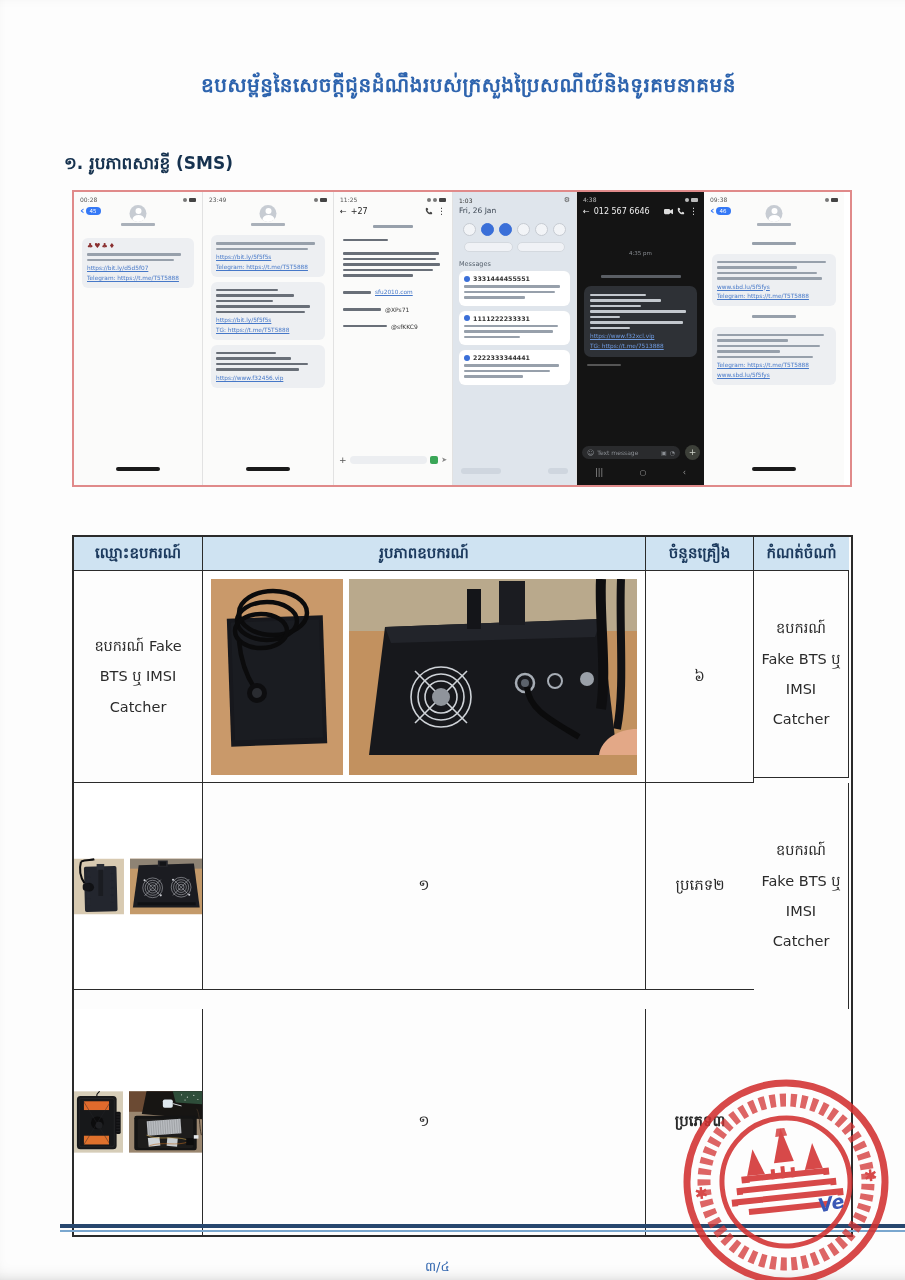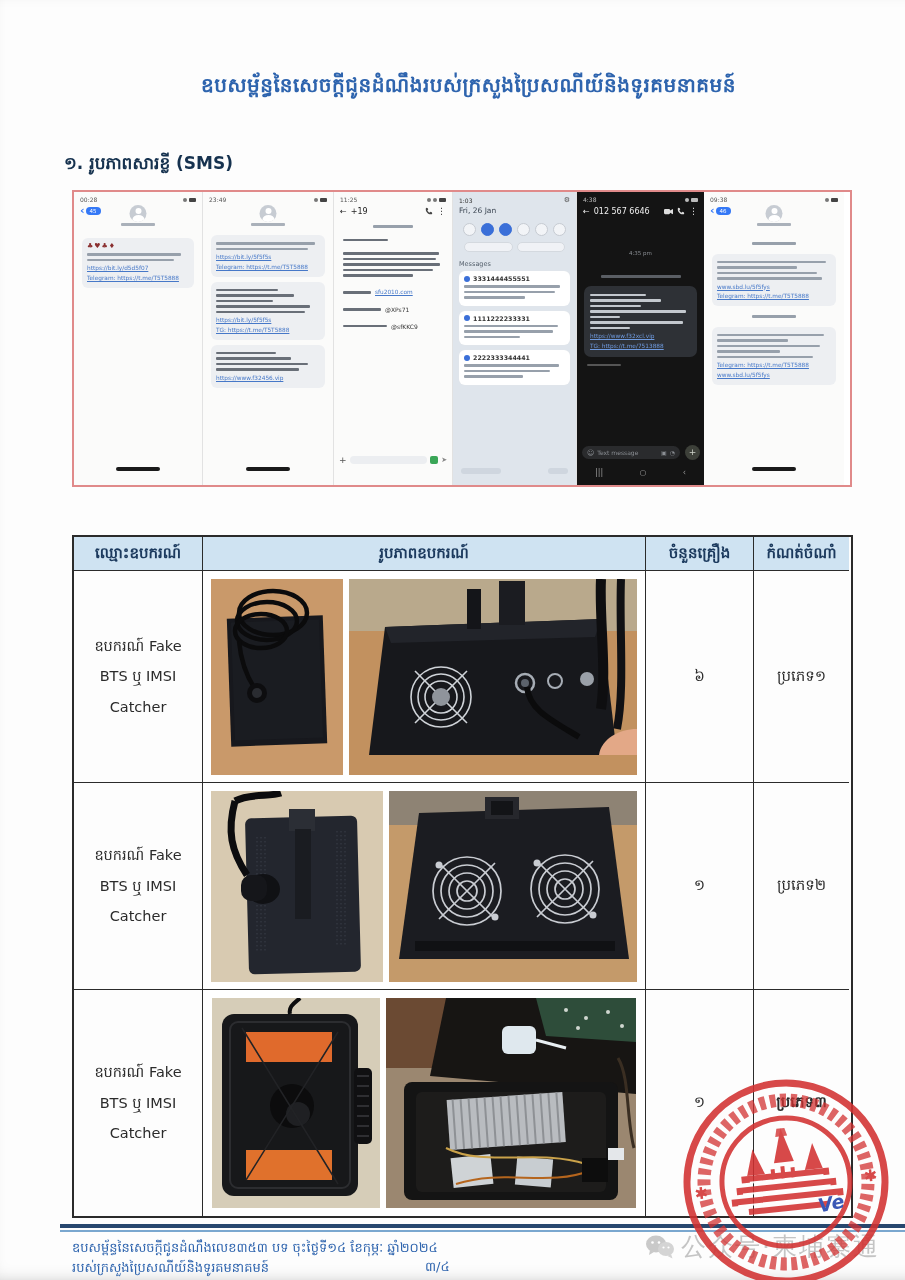--- a/index.html
+++ b/index.html
@@ -165,21 +165,21 @@
       <div class="st">
         <span>11:25</span>
         <span class="sticons">
             <i class="dot3"></i>
             <i class="dot3"></i>
             <i class="bar3"></i>
           </span>
       </div>
       <div class="navrow">
         <span>←</span>
-        <span>+19</span>
+        <span>+27</span>
         <span class="grow"></span>
         <svg width="8" height="8" viewBox="0 0 10 10">
             <path d="M2 1c1 0 2 1 2 2L3 4c0 1 2 3 3 3l1-1c1 0 2 1 2 2S8 9 7 9C4 9 1 6 1 3c0-1 0-2 1-2z" fill="#444"></path>
           </svg>
         <span style="font-size:9px;color:#444;">⋮</span>
       </div>
       <div class="tinytime"><span class="skl" style="display:inline-block;width:40px;"></span></div>
       <div style="padding:2px 3px;">
         <div class="skl d" style="width:45%;"></div>
         <div style="height:5px;"></div>
@@ -390,21 +390,20 @@
         <circle cx="176" cy="104" r="4" fill="#5c626b"></circle>
         <circle cx="206" cy="102" r="7" fill="none" stroke="#a7adb5" stroke-width="2"></circle>
         <circle cx="238" cy="100" r="7" fill="#9aa0a8"></circle>
         <path d="M178 108 C 180 130, 200 140, 230 158" fill="none" stroke="#0b0b0c" stroke-width="6"></path>
         <path d="M252 0 C 250 40, 258 90, 252 130" fill="none" stroke="#0e0e10" stroke-width="10"></path>
         <path d="M272 0 C 270 50, 276 110, 268 150" fill="none" stroke="#111114" stroke-width="8"></path>
         <path d="M288 150 C 270 150, 252 160, 250 176 L288 176 Z" fill="#e3a887"></path>
       </svg>
     </div>
     <div class="tc cntc" style="height:212px;">៦</div>
-    <div class="tc cntc last" style="height:212px;">ប្រភេទ១</div>
 
     <div class="tc namec" style="height:207px;">ឧបករណ៍ Fake BTS ឬ IMSI Catcher</div>
     <div class="tc photoc" style="height:207px;">
 
       <svg class="photo" width="172" height="191" viewBox="0 0 172 191">
         <rect width="172" height="191" fill="#d8cab1"></rect>
         <rect x="36" y="26" width="112" height="156" rx="6" fill="#23262e" transform="rotate(-1.5 92 104)"></rect>
         <rect x="78" y="18" width="26" height="22" fill="#2b2e35"></rect>
         <rect x="84" y="38" width="16" height="90" fill="#1a1c21"></rect>
         <g stroke="#3b3f49" stroke-width="1" stroke-dasharray="1.5 2.5">
@@ -494,39 +493,22 @@
         <rect x="222" y="150" width="16" height="12" fill="#e4e7ea"></rect>
         <path d="M232 60 C 244 80, 240 120, 248 150" stroke="#3a2e22" stroke-width="3" fill="none"></path>
       </svg>
     </div>
     <div class="tc cntc bot" style="height:226px;">១</div>
     <div class="tc cntc last bot" style="height:226px;font-weight:bold;">ប្រភេទ៣</div>
   </div>
 
   <div class="frule1"></div>
   <div class="frule2"></div>
-  <div class="ftext">
-    <div>ឧបសម្ព័ន្ធនៃសេចក្តីជូនដំណឹងលេខ៣៥៣ បទ ចុះថ្ងៃទី១៤ ខែកុម្ភៈ ឆ្នាំ២០២៤</div>
-    <div>របស់ក្រសួងប្រៃសណីយ៍និងទូរគមនាគមន៍</div>
-  </div>
   <div class="fpage">៣/៤</div>
 
-  <div class="wmark">
-    <svg width="30" height="26" viewBox="0 0 30 26">
-      <ellipse cx="11" cy="10" rx="10" ry="8.5" fill="#c9c9c9"></ellipse>
-      <path d="M5 16 L4 21 L9 18 Z" fill="#c9c9c9"></path>
-      <circle cx="7.5" cy="8.5" r="1.3" fill="#fff"></circle>
-        <circle cx="14" cy="8.5" r="1.3" fill="#fff"></circle>
-      <ellipse cx="21" cy="15" rx="8" ry="7" fill="#d4d4d4"></ellipse>
-      <path d="M26 20 L27.5 24.5 L22.5 22 Z" fill="#d4d4d4"></path>
-      <circle cx="18.5" cy="13.5" r="1.1" fill="#fff"></circle>
-        <circle cx="23.5" cy="13.5" r="1.1" fill="#fff"></circle>
-    </svg>
-    <span>公众号·柬埔寨通</span>
-  </div>
 
   <svg class="stamp" viewBox="0 0 212 212">
     <g fill="none" stroke="#d23131">
       <circle cx="106" cy="106" r="99" stroke-width="7"></circle>
       <circle cx="106" cy="106" r="64" stroke-width="5"></circle>
       <circle cx="106" cy="106" r="82" stroke-width="13" stroke-dasharray="6 4.5" opacity=".85"></circle>
     </g>
     <g fill="#d23131">
       <text x="14" y="114" font-size="16">✱</text>
       <text x="184" y="114" font-size="16">✱</text>

